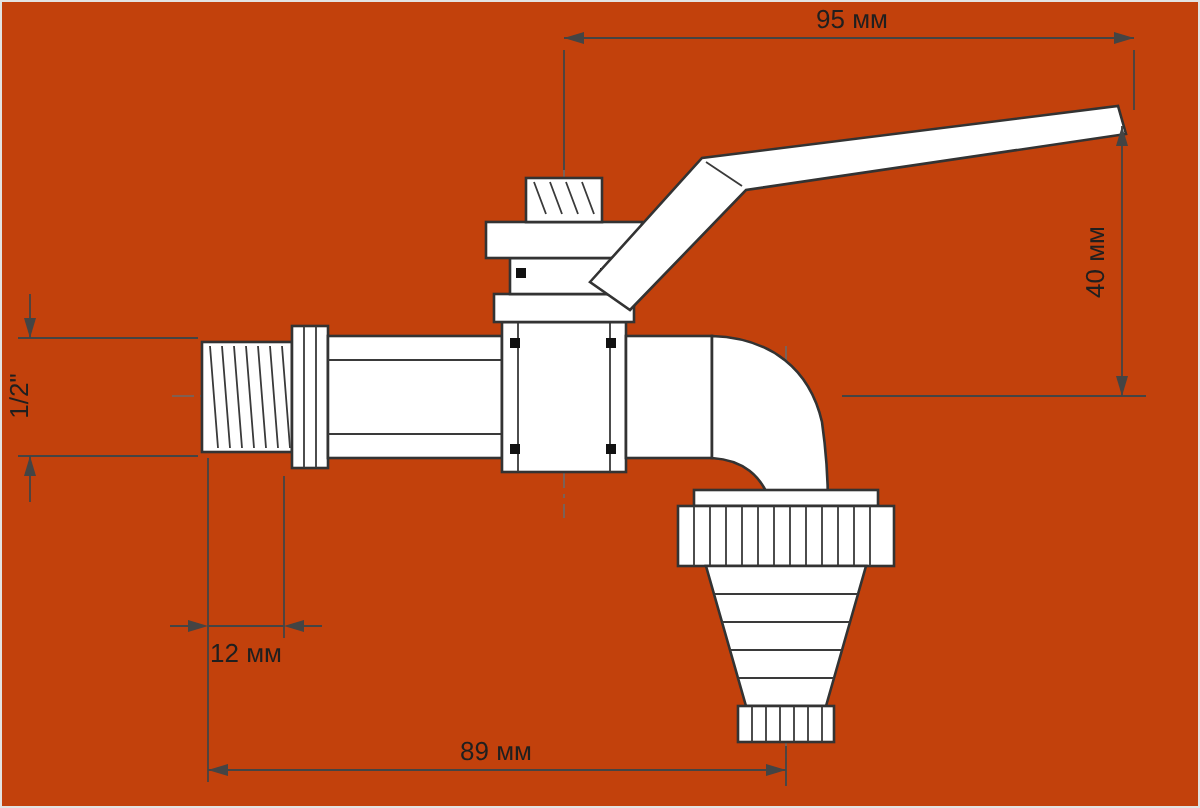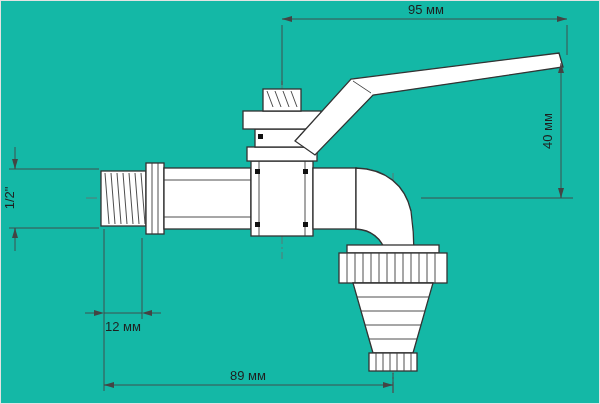--- a/index.html
+++ b/index.html
@@ -1,17 +1,17 @@
 <!DOCTYPE html>
 <html><head>
 <meta charset="utf-8">
 <style>
   html,body{margin:0;padding:0;background:#fff;}
   .stage{
-    width:600px;height:404px;position:relative;background:#14b8a6;
+    width:600px;height:404px;position:relative;background:#c2410c;
     border:1px solid #e3e3e3;box-sizing:border-box;overflow:hidden;
     font-family:"Liberation Sans", sans-serif;
   }
   svg{display:block;}
   .outline{fill:#ffffff;stroke:#333;stroke-width:1.3;}
   .detail{fill:none;stroke:#3a3a3a;stroke-width:0.9;}
   .dim{fill:none;stroke:#444;stroke-width:0.9;}
   .dimfill{fill:#444;stroke:none;}
   .oring{fill:#111;stroke:none;}
   .center{fill:none;stroke:#6a6a6a;stroke-width:0.8;stroke-dasharray:11 3 2 3;}

